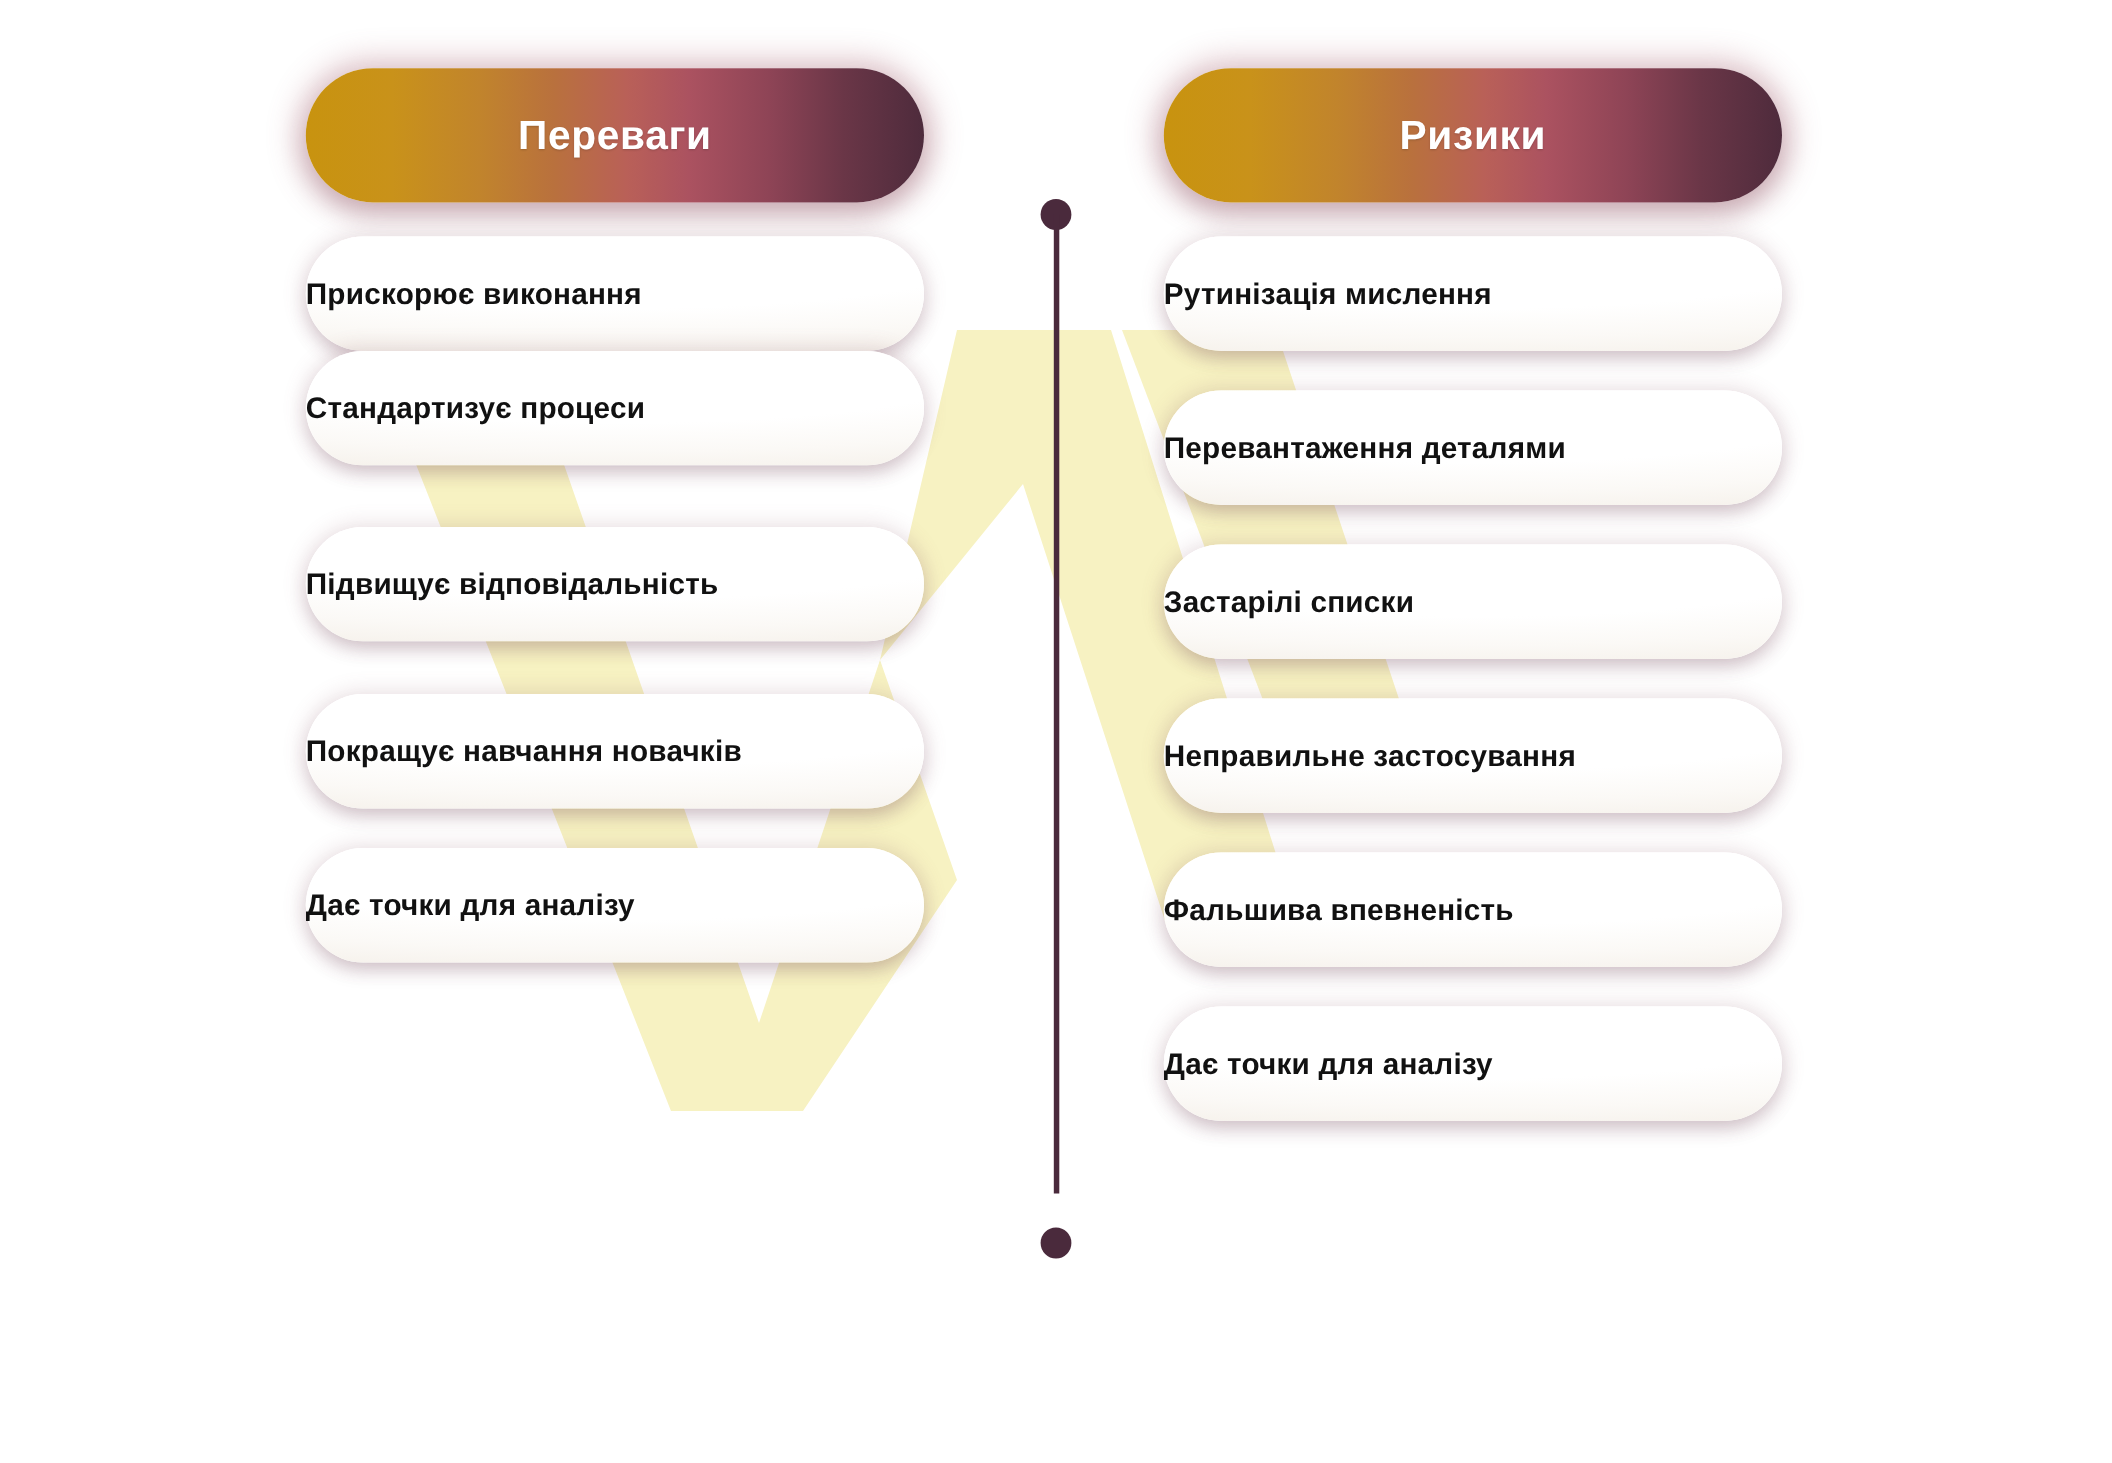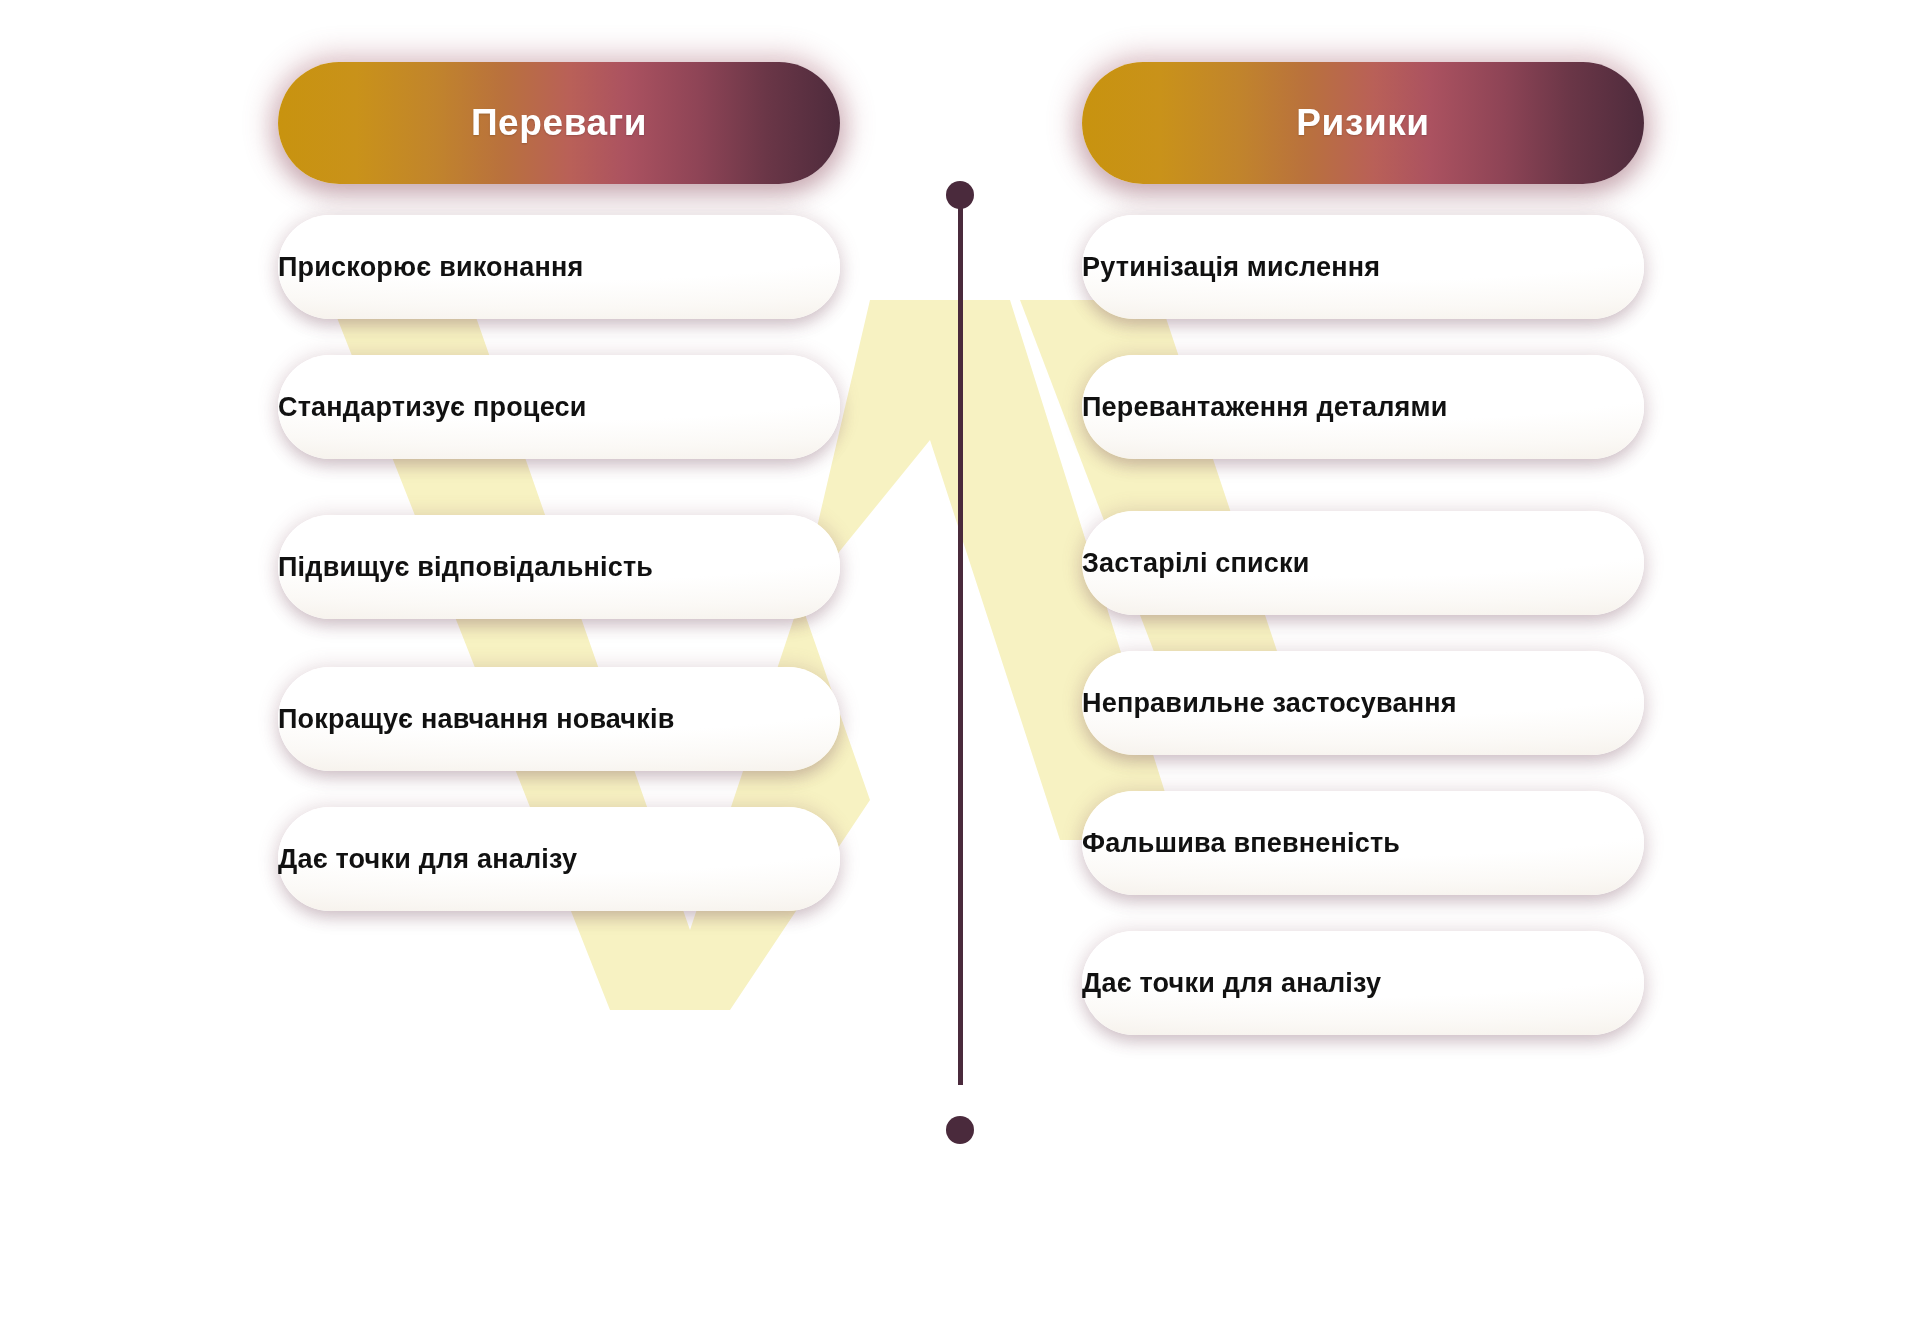--- a/index.html
+++ b/index.html
@@ -36,21 +36,21 @@
     z-index: 2;
   }
 
   
   .column {
     position: absolute;
     top: 0;
     width: 562px;
   }
   #col-benefits { left: 278px; }
-  #col-risks    { left: 1082px; }
+  #col-risks    { left: 1058px; }
 
   
   .header-pill {
     position: relative;
     height: 122px;
     border-radius: 61px;
     display: flex;
     align-items: center;
     justify-content: center;
     box-sizing: border-box;
@@ -158,21 +158,21 @@
 
   <div class="column" id="col-benefits">
     <div class="header-pill" style="top:62px;">
       <div class="grad"></div>
       <span class="label">Переваги</span>
     </div>
     <div class="cards">
       <div class="card" style="top:0;margin-top:93px;">
         <span class="card-label">Прискорює виконання</span>
       </div>
-      <div class="card" style="margin-top:36px;">
+      <div class="card" style="">
         <span class="card-label">Стандартизує процеси</span>
       </div>
       <div class="card" style="margin-top:56px;">
         <span class="card-label">Підвищує відповідальність</span>
       </div>
       <div class="card" style="margin-top:48px;">
         <span class="card-label">Покращує навчання новачків</span>
       </div>
       <div class="card" style="margin-top:36px;">
         <span class="card-label">Дає точки для аналізу</span>
@@ -185,21 +185,21 @@
       <div class="grad"></div>
       <span class="label">Ризики</span>
     </div>
     <div class="cards">
       <div class="card" style="margin-top:93px;">
         <span class="card-label">Рутинізація мислення</span>
       </div>
       <div class="card" style="margin-top:36px;">
         <span class="card-label">Перевантаження деталями</span>
       </div>
-      <div class="card" style="margin-top:52px;">
+      <div class="card" style="margin-top:36px;">
         <span class="card-label">Застарілі списки</span>
       </div>
       <div class="card" style="margin-top:36px;">
         <span class="card-label">Неправильне застосування</span>
       </div>
       <div class="card" style="margin-top:36px;">
         <span class="card-label">Фальшива впевненість</span>
       </div>
       <div class="card" style="margin-top:36px;">
         <span class="card-label">Дає точки для аналізу</span>

